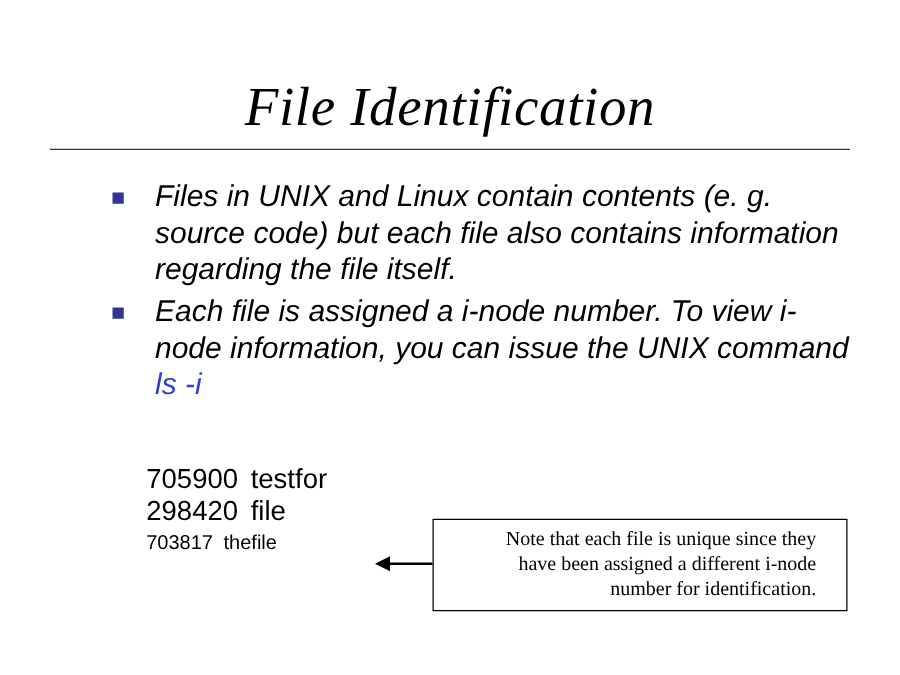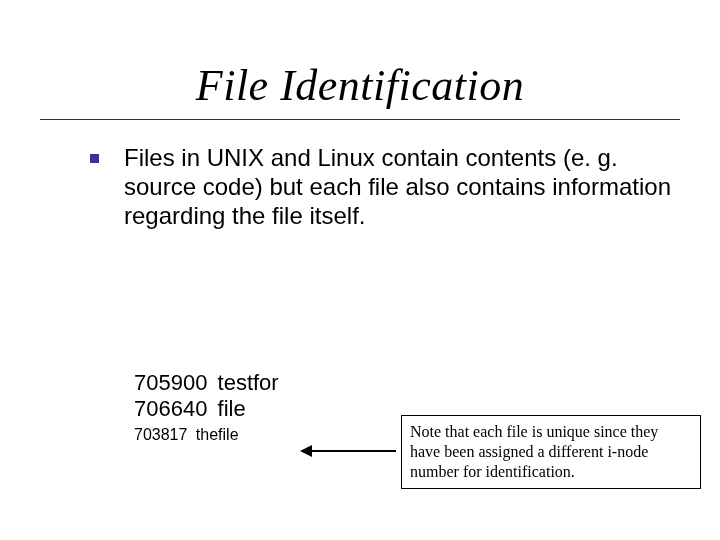--- a/index.html
+++ b/index.html
@@ -30,63 +30,65 @@
     border: none;
     border-top: 1px solid #333;
   }
   .bullets {
     list-style: none;
     margin: 0;
     padding: 0 36px 0 90px;
     font-family: Arial, Helvetica, sans-serif;
     font-size: 24px;
     line-height: 1.2;
+    font-style: italic;
   }
   .bullets > li {
     position: relative;
     padding-left: 34px;
     margin-bottom: 6px;
   }
   .bullets > li .sq {
     position: absolute;
     left: 0;
     top: 10px;
     width: 9px;
     height: 9px;
     background: #33358f;
   }
   .command {
     color: #2f3fd6;
   }
   .inode-block {
     position: absolute;
-    left: 134px;
+    left: 117px;
     top: 370px;
     font-family: Arial, Helvetica, sans-serif;
     font-size: 22px;
     line-height: 1.2;
   }
   .inode-block .row3 {
     font-size: 16px;
     margin-top: 2px;
   }
   .inode-block .fname {
     margin-left: 4px;
   }
   .note-box {
     position: absolute;
-    right: 19px;
+    right: 42px;
     top: 415px;
     width: 282px;
     border: 1px solid #000;
-    padding: 6px 8px;
+    padding: 6px 24px;
     font-family: "Times New Roman", Times, serif;
     font-size: 16px;
     line-height: 1.25;
     background: #fff;
+    text-align: right;
   }
   .arrow {
     position: absolute;
     left: 300px;
     top: 445px;
     width: 96px;
     height: 12px;
   }
   .arrow-line {
     position: absolute;
@@ -113,29 +115,33 @@
 <div class="slide">
 
   <div class="title">File Identification</div>
   <hr class="title-rule">
 
   <ul class="bullets">
     <li>
       <span class="sq"></span>
       <span>Files in UNIX and Linux contain contents (e. g. source code) but each file also contains information regarding the file itself.</span>
     </li>
+    <li>
+      <span class="sq"></span>
+      <span>Each file is assigned a i-node number. To view i-node information, you can issue the UNIX command </span><span class="command">ls -i</span>
+    </li>
   </ul>
 
   <div class="inode-block">
     <div>
       <span>705900</span>
       <span class="fname">testfor</span>
     </div>
     <div>
-      <span>706640</span>
+      <span>298420</span>
       <span class="fname">file</span>
     </div>
     <div class="row3">
       <span>703817</span>
       <span class="fname">thefile</span>
     </div>
   </div>
 
   <div class="arrow">
     <div class="arrow-line"></div>

